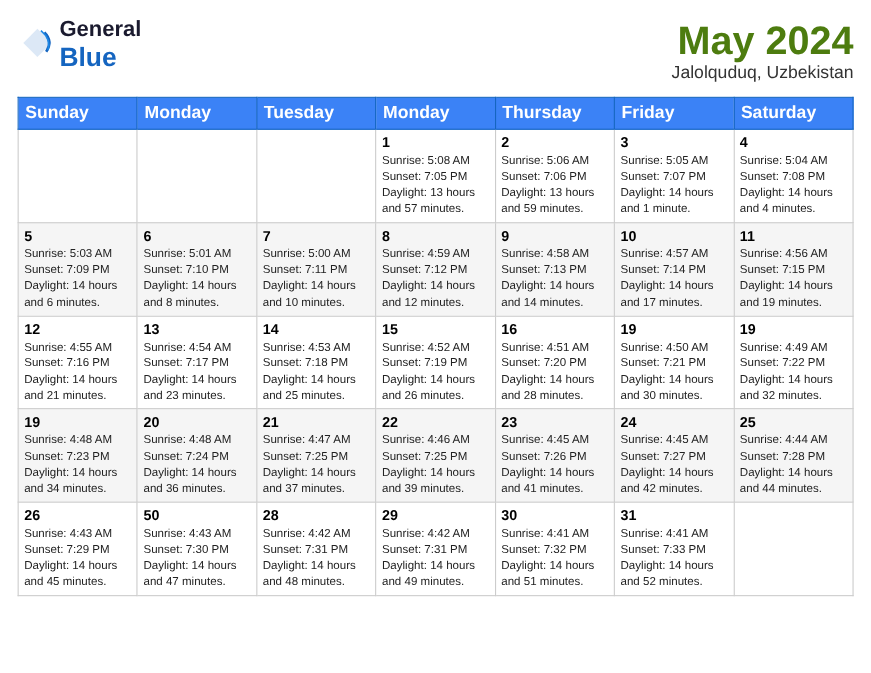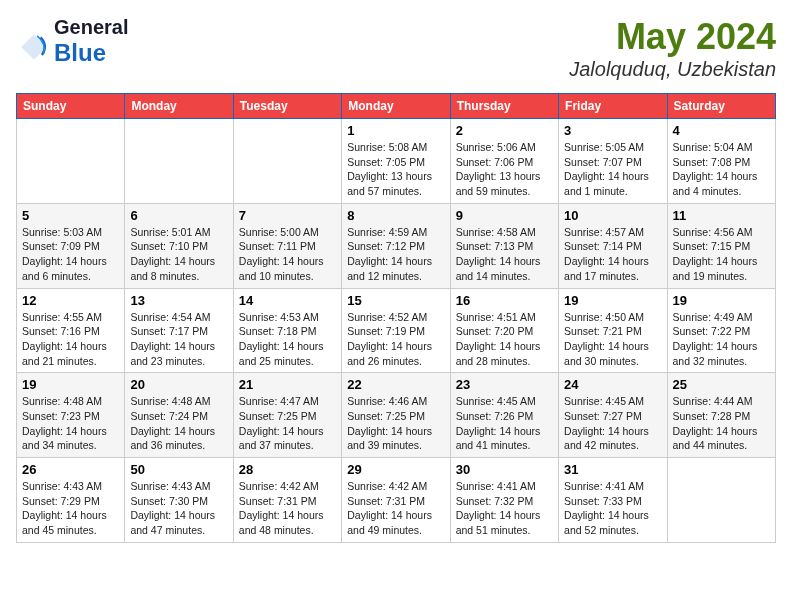--- a/index.html
+++ b/index.html
@@ -11,51 +11,50 @@
       padding: 16px;
     }
     .header {
       display: flex;
       justify-content: space-between;
       align-items: flex-start;
       margin-bottom: 12px;
     }
     .logo {
       display: flex;
-      align-items: flex-end;
+      align-items: center;
     }
     .logo-icon {
       width: 32px;
       height: 32px;
       margin-left: 2px;
     }
     .title-block {
       text-align: right;
     }
     .month-title {
       font-size: 36px;
       font-weight: bold;
       color: #4d7c0f;
     }
     .location-title {
-      font-size: 20px;
+      font-size: 16px;
       color: #333;
-      font-style: italic;
     }
     .calendar {
       width: 100%;
       border-collapse: collapse;
       font-size: 11px;
     }
     .calendar th {
-      background: #ef4444;
+      background: #3b82f6;
       color: #fff;
       text-align: left;
       padding: 5px 6px;
-      font-size: 12px;
+      font-size: 16px;
       font-weight: bold;
       border: 1px solid #1565c0;
     }
     .calendar td {
       border: 1px solid #ccc;
       vertical-align: top;
       padding: 4px 5px;
       width: 107px;
       min-height: 80px;
       background: #fff;

